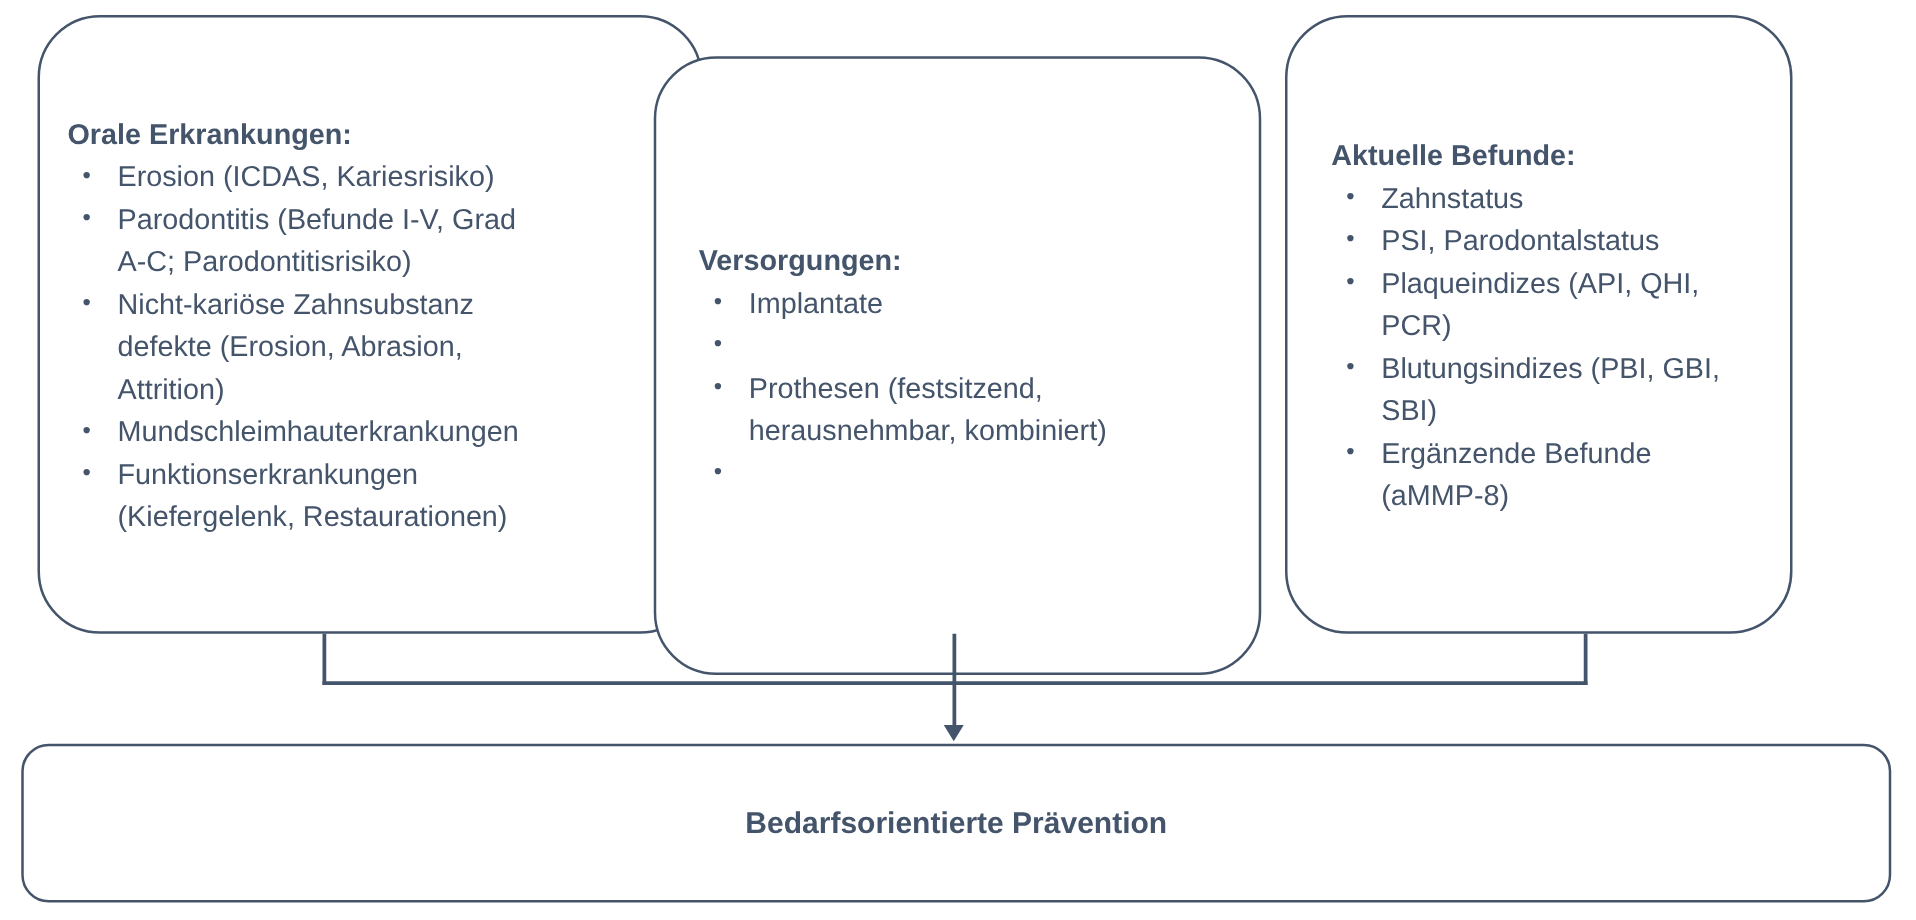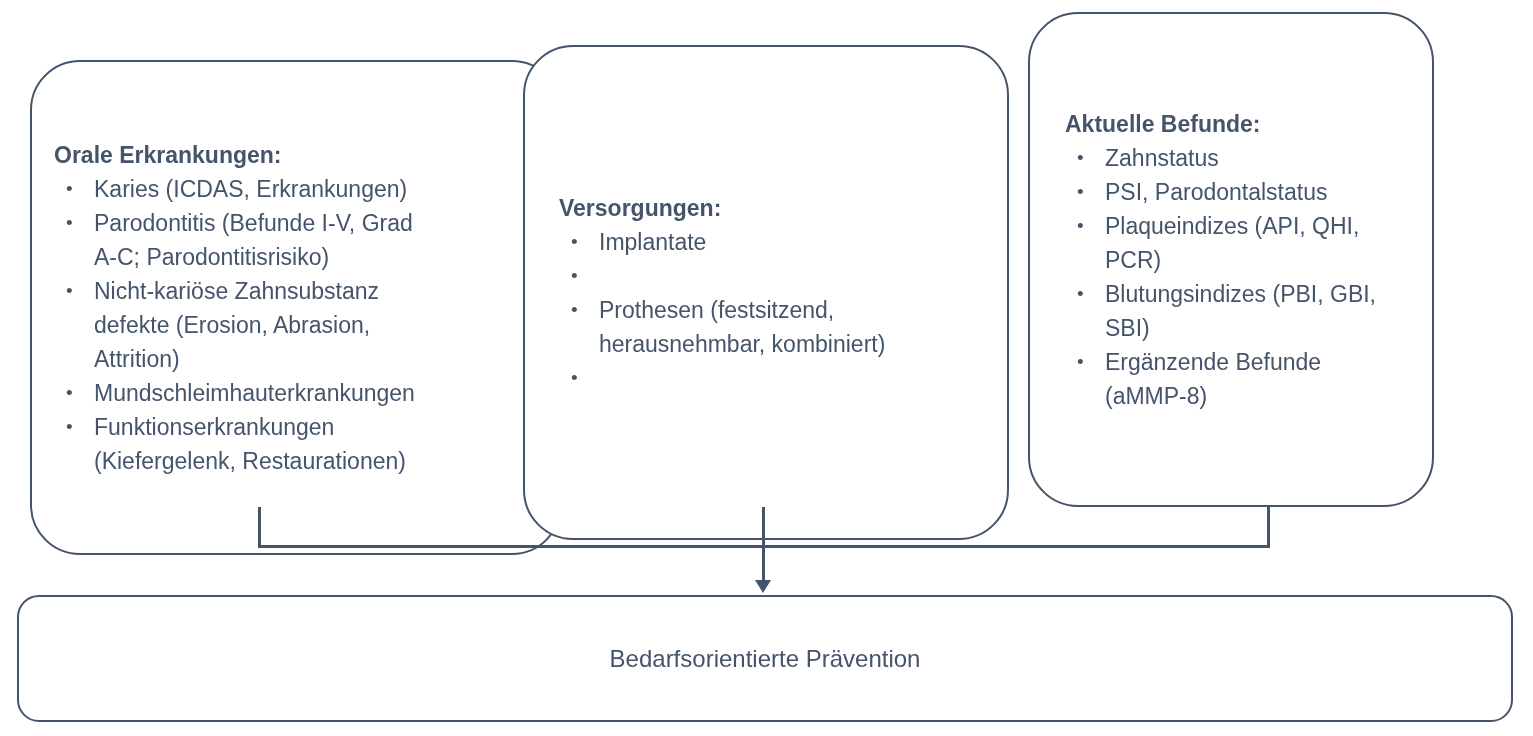--- a/index.html
+++ b/index.html
@@ -17,21 +17,21 @@
     top: 12px;
     height: 495px;
     border: 2.5px solid #44546A;
     border-radius: 50px;
     background: #ffffff;
     box-sizing: border-box;
     display: flex;
     flex-direction: column;
     justify-content: center;
   }
-  #box-1 { left: 30px;   width: 532px; padding: 0 24px 0 22px; margin-top: 48px; }
+  #box-1 { left: 30px;   width: 532px; padding: 0 24px 0 22px; }
   #box-2 { left: 523px;  width: 486px; padding: 0 24px 0 34px; margin-top: 33px; }
   #box-3 { left: 1028px; width: 406px; padding: 0 24px 0 35px; }
   .box-title {
     font-weight: bold;
     font-size: 23px;
     line-height: 34px;
     display: block;
   }
   ul.items {
     list-style: none;
@@ -75,35 +75,35 @@
     height: 127px;
     border: 2.5px solid #44546A;
     border-radius: 22px;
     background: #ffffff;
     box-sizing: border-box;
     display: flex;
     align-items: center;
     justify-content: center;
   }
   .bottom-label {
-    font-weight: normal;
+    font-weight: bold;
     font-size: 24px;
   }
 </style>
 </head>
 <body>
 
 <div class="canvas">
 
   <div class="top-box" id="box-1">
     <span class="box-title">Orale Erkrankungen:</span>
     <ul class="items">
         <li>
           <span class="bullet">•</span>
-          <span class="li-text">Karies (ICDAS, Erkrankungen)</span>
+          <span class="li-text">Erosion (ICDAS, Kariesrisiko)</span>
         </li>
         <li>
           <span class="bullet">•</span>
           <span class="li-text">Parodontitis (Befunde I-V, Grad
 A-C; Parodontitisrisiko)</span>
         </li>
         <li>
           <span class="bullet">•</span>
           <span class="li-text">Nicht-kariöse Zahnsubstanz
 defekte (Erosion, Abrasion,

